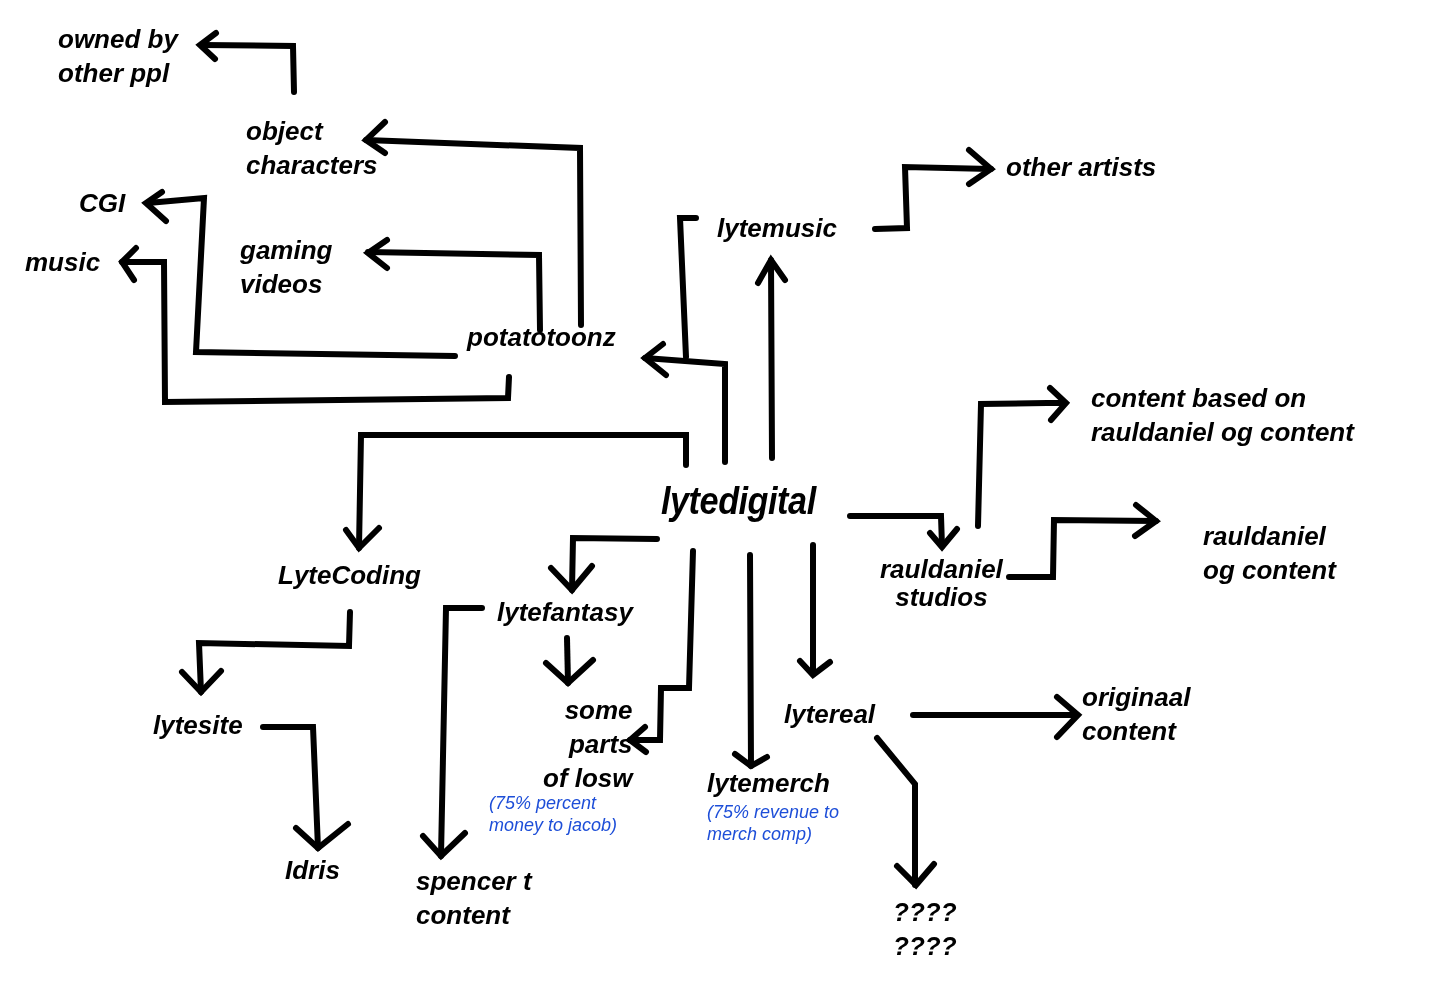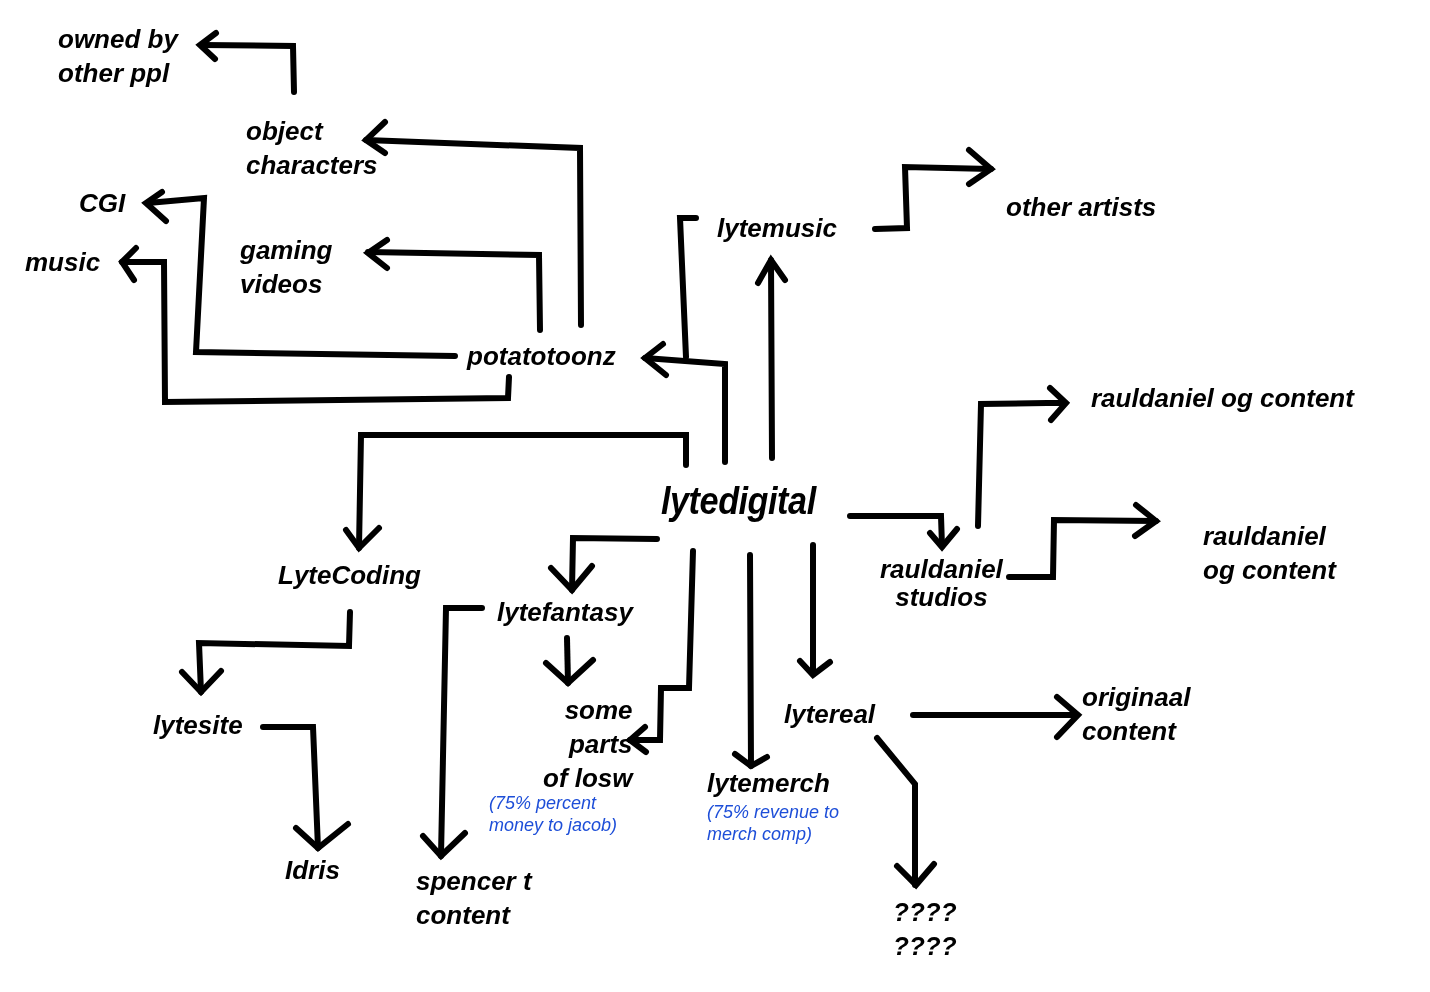--- a/index.html
+++ b/index.html
@@ -101,33 +101,34 @@
 
 <div class="node" style="left:25px; top:245px;">
   <span class="line">music</span>
 </div>
 
 <div class="node" style="left:240px; top:233px;">
   <span class="line">gaming</span>
   <span class="line">videos</span>
 </div>
 
-<div class="node" style="left:467px; top:339px;text-align:right;">
+<div class="node" style="left:467px; top:320px;text-align:right;">
   <span class="line">potatotoonz</span>
 </div>
 
 <div class="node" style="left:717px; top:211px;">
   <span class="line">lytemusic</span>
 </div>
 
-<div class="node" style="left:1006px; top:150px;margin-top:40px;">
+<div class="node" style="left:1006px; top:150px;">
   <span class="line">other artists</span>
 </div>
 
 <div class="node" style="left:1091px; top:381px;">
+  <span class="line">content based on</span>
   <span class="line">rauldaniel og content</span>
 </div>
 
 <div class="node root" style="left:661px; top:479px;">
   <span class="line">lytedigital</span>
 </div>
 
 <div class="node" style="left:880px; top:555px; text-align:center; line-height:28px;">
   <span class="line">rauldaniel</span>
   <span class="line">studios</span>

